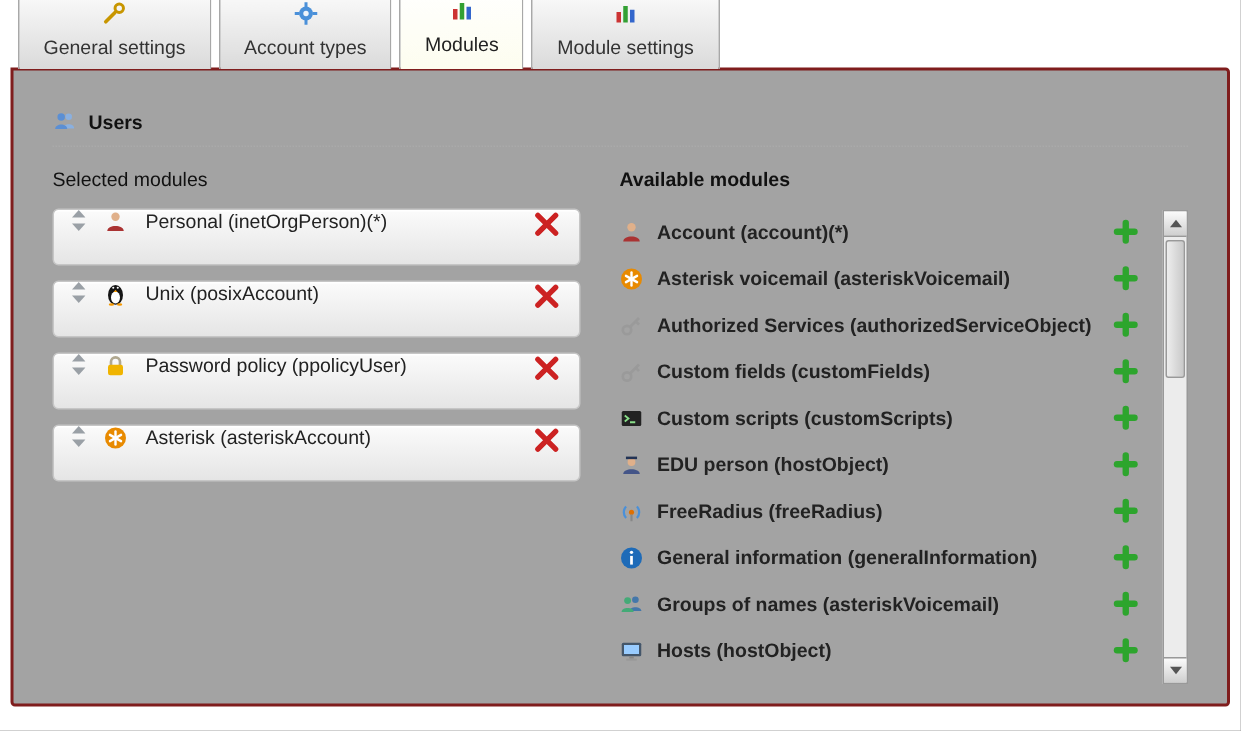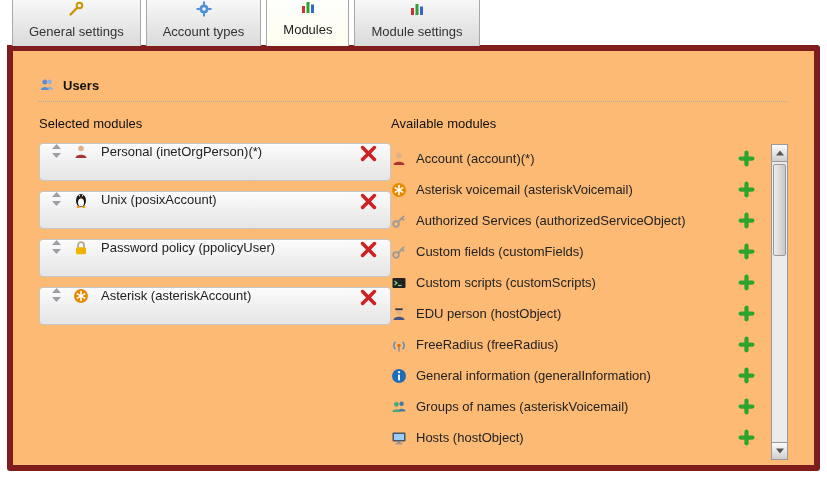--- a/index.html
+++ b/index.html
@@ -26,32 +26,32 @@
   }
   .tab.active {
     background:linear-gradient(#ffffff,#fdfdef);
     padding-top:10px; padding-bottom:9px;
     font-weight:normal; color:#222; z-index:3; position:relative;
   }
   .tab .ticon { width:16px; height:16px; flex-shrink:0; }
   
   .panel {
     position:relative; margin:0 7px; height:426px;
-    background:#fdba74; border:6px solid #7f1d1d;
+    background:#a3a3a3; border:2px solid #7f1d1d;
     border-radius:0 3px 3px 3px; box-sizing:border-box; z-index:1;
   }
   .users-header {
     display:flex; align-items:center; gap:8px;
     margin:26px 26px 0; padding-bottom:8px;
     border-bottom:1px dotted #aaa;
     font-weight:bold; font-size:13px; color:#111;
   }
   .columns { display:flex; padding:0 26px; }
   .left-col { width:352px; flex-shrink:0; }
-  .right-col { flex:1; display:flex; }
+  .right-col { margin-left:26px; flex:1; display:flex;font-weight:bold; }
   .avail-inner { flex:1; }
   .col-heading { margin:14px 0 12px; color:#111; }
   
   .sel-item {
     display:flex; align-items:flex-start;
     background:linear-gradient(#fbfbfb,#e5e5e5);
     border:1px solid #c6c6c6; border-radius:4px;
     height:38px; margin-bottom:10px; padding:0 12px;
     box-shadow:inset 0 1px 0 #fff; box-sizing:border-box;
   }

